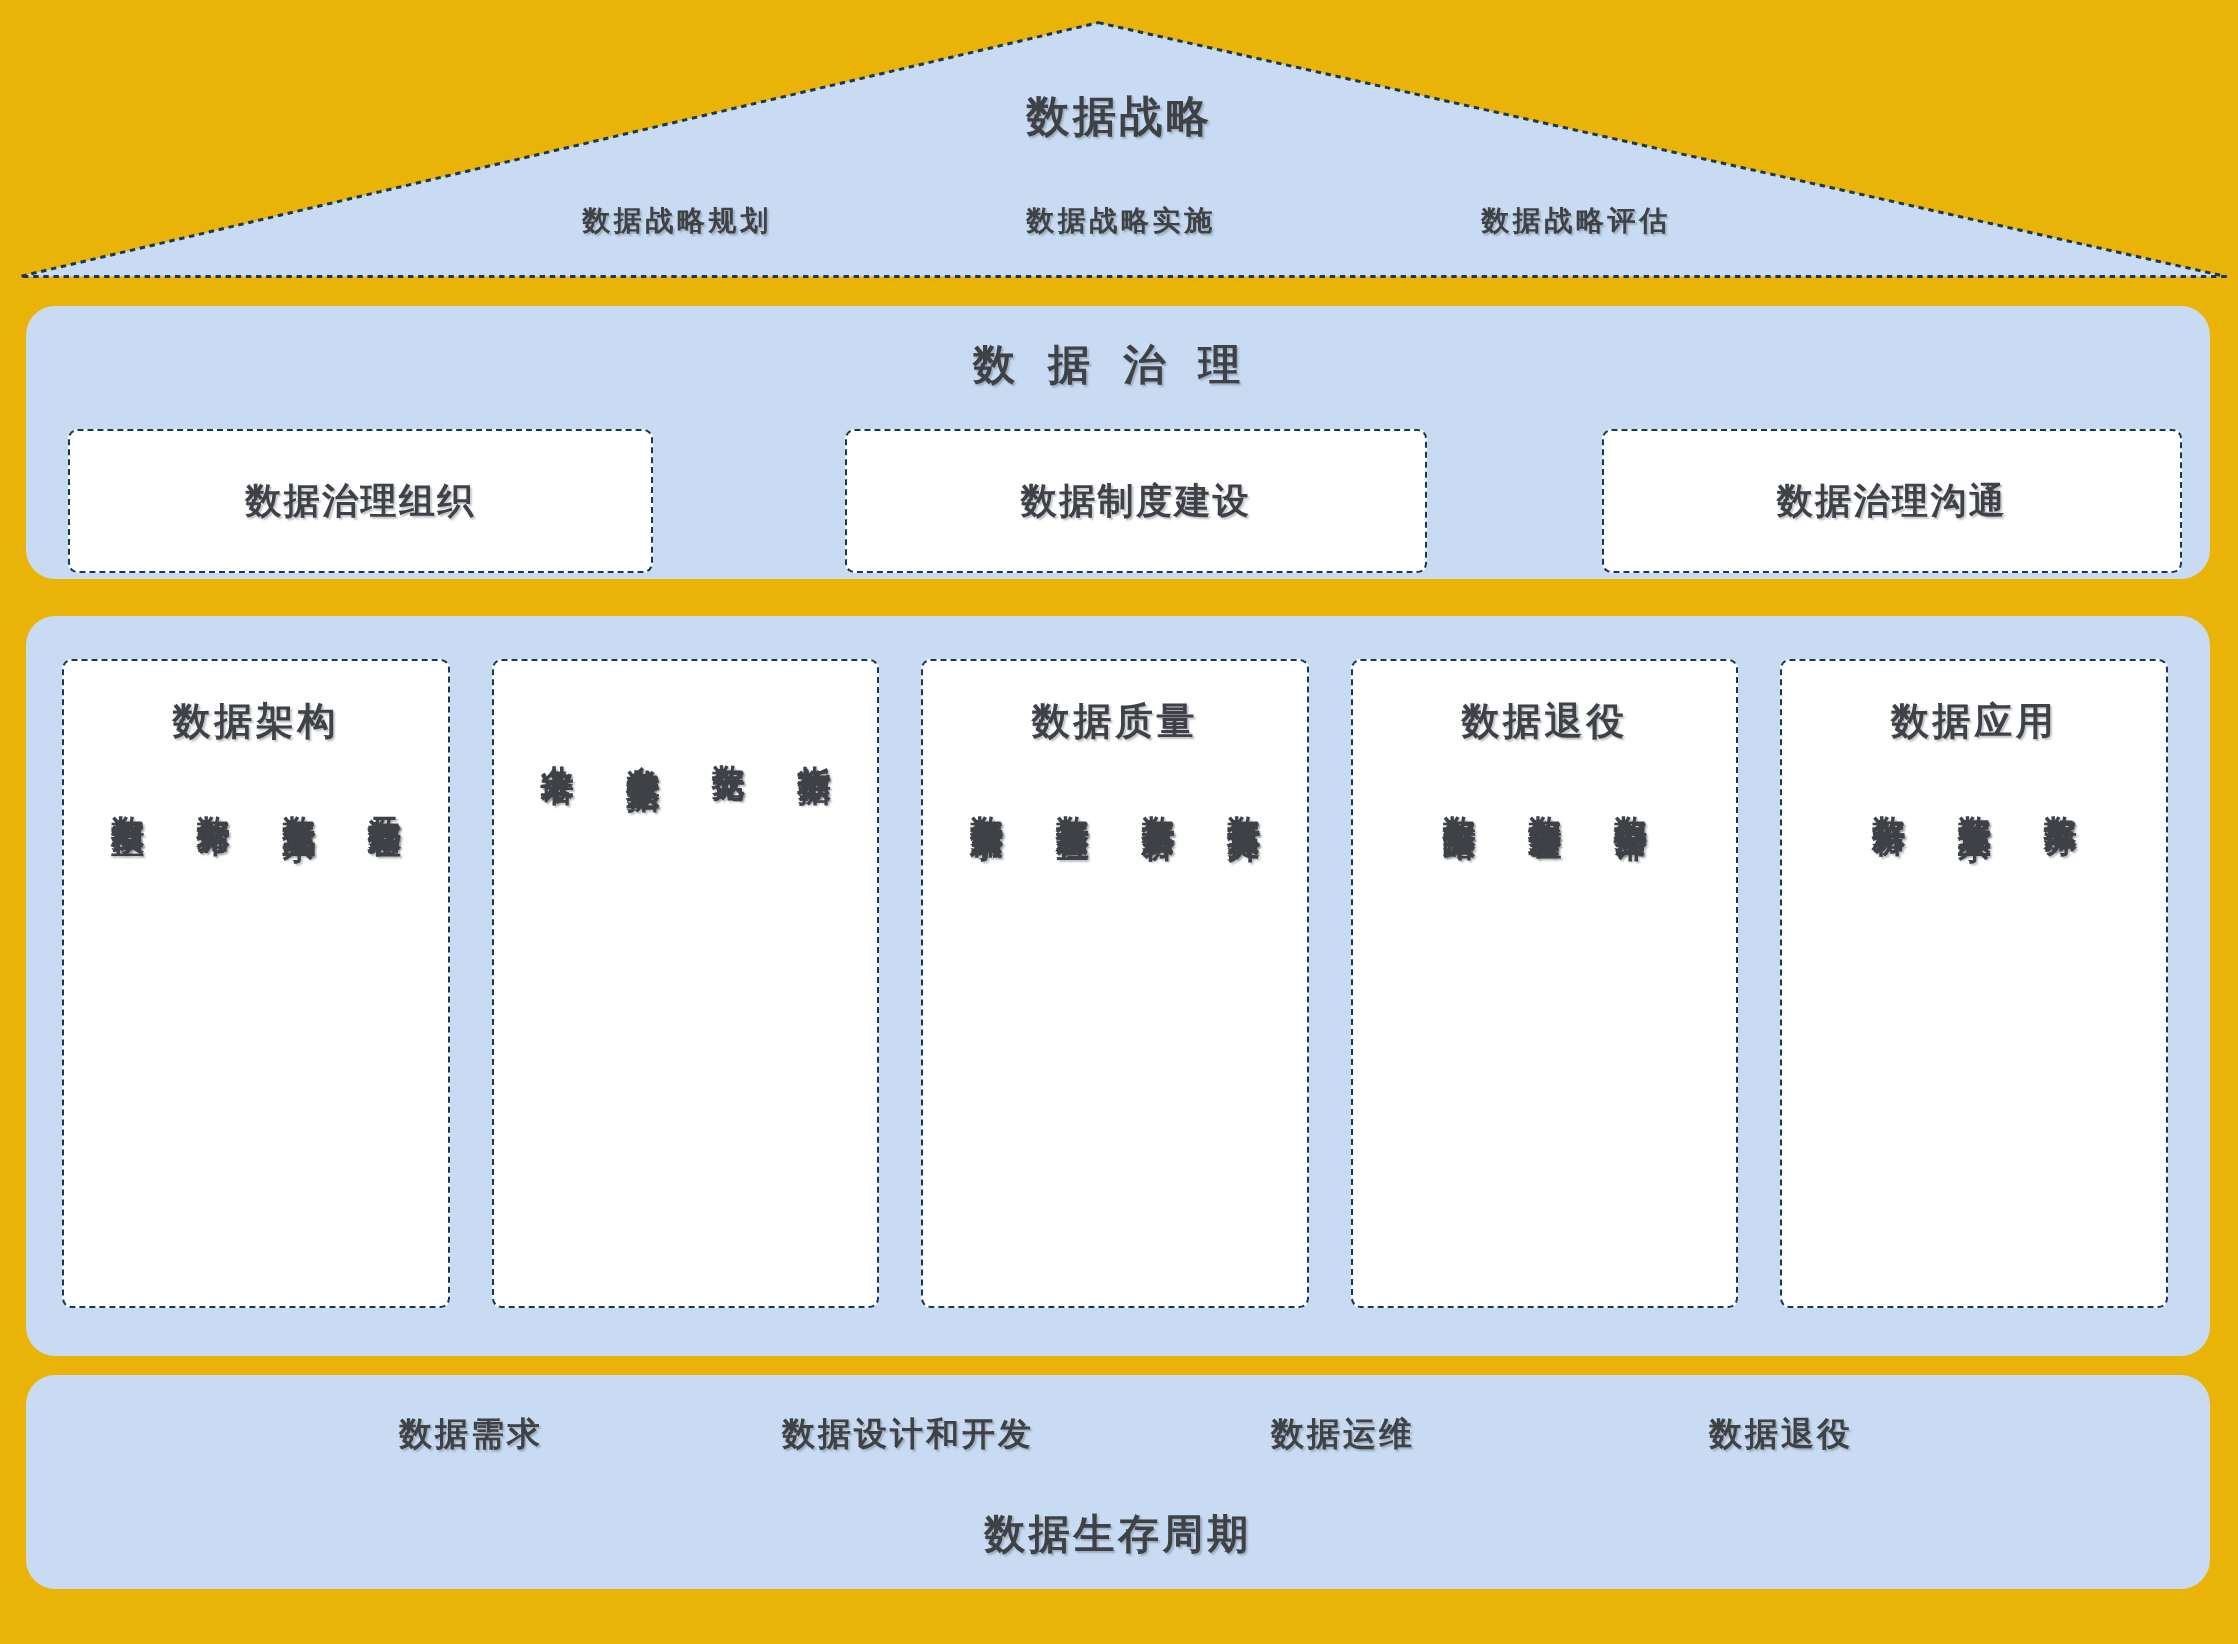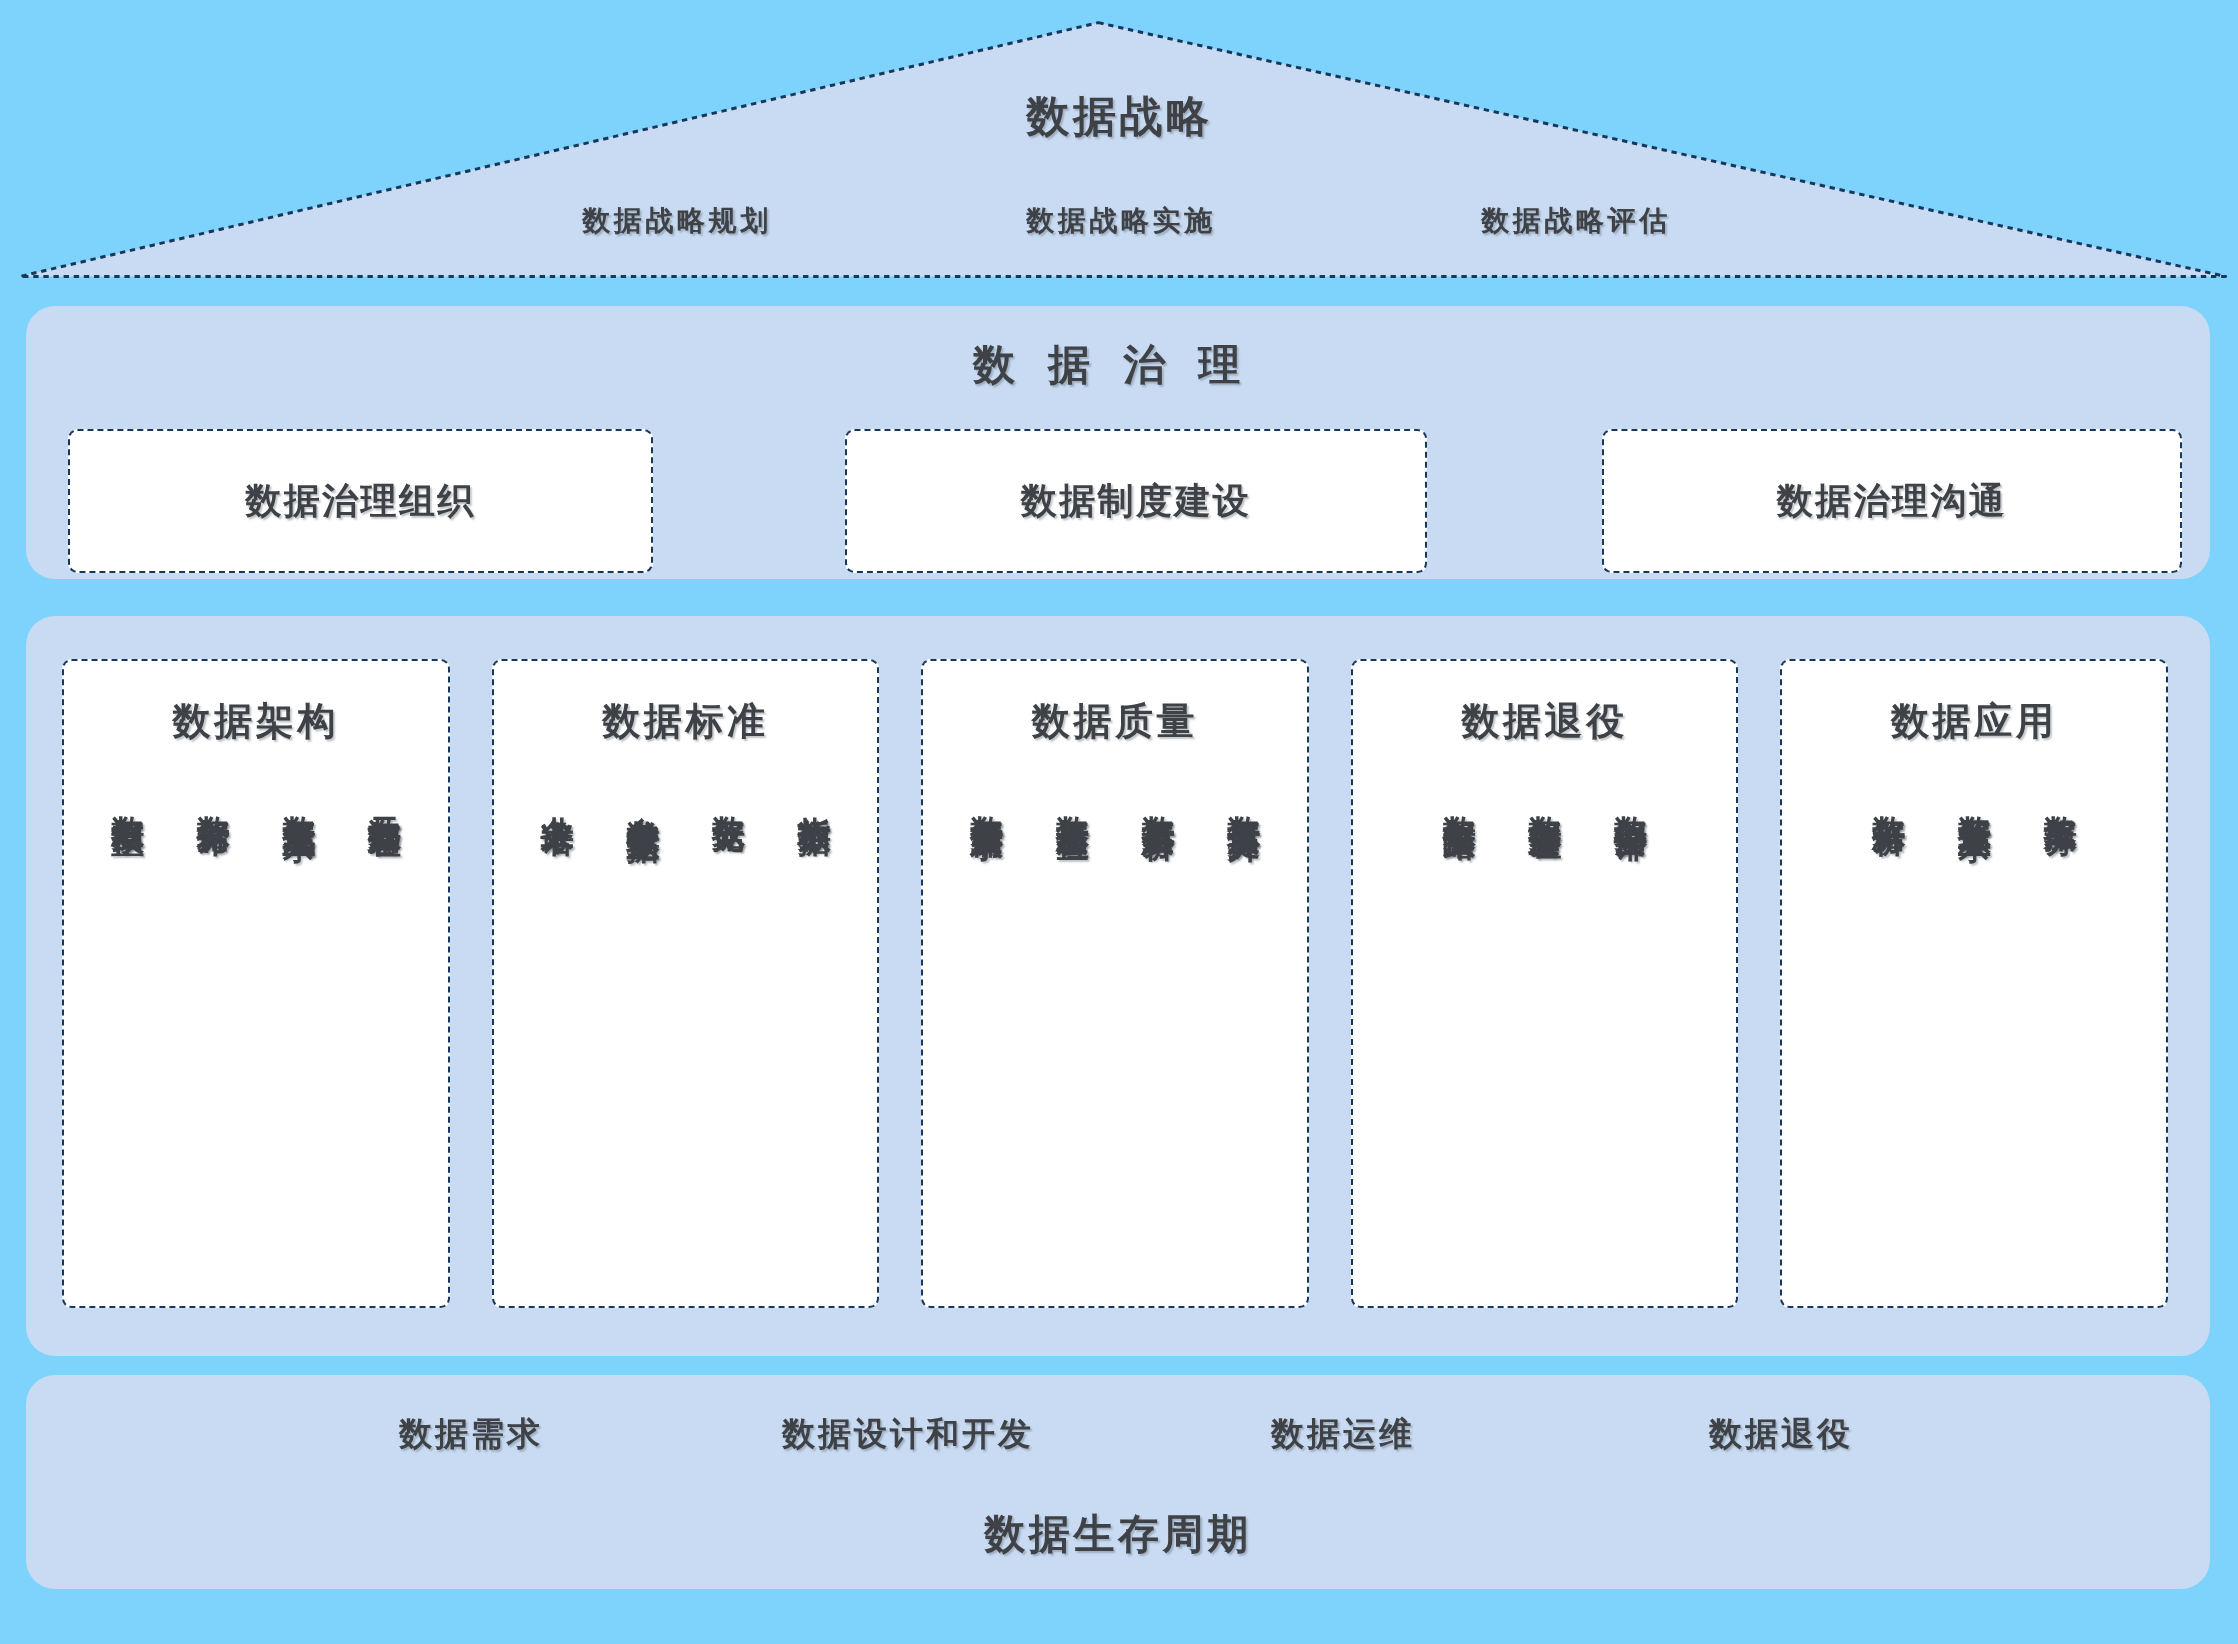--- a/index.html
+++ b/index.html
@@ -1,19 +1,19 @@
 <!DOCTYPE html>
 <html style="font-size:9.5px"><head>
 <meta charset="utf-8">
 <style>
   html,body{margin:0;padding:0;background:#ffffff;}
   .canvas{
     position:relative;
     width:2239px;height:1644px;
-    background:#7dd3fc;
+    background:#eab308;
     font-family:"Liberation Sans","DejaVu Sans",sans-serif;
     color:#3e4247;
     overflow:hidden;
   }
   .txt{ text-shadow:1.8px 1.8px 1.8px rgba(95,100,110,0.38); }
 
   
   .roof-svg{position:absolute;left:0;top:0;}
   .roof-title{
     position:absolute;left:50%;top:88px;transform:translateX(-50%);
@@ -105,21 +105,20 @@
       <div class="card-title txt">数据架构</div>
       <div class="card-items">
         <span class="v-item txt">数据模型</span>
         <span class="v-item txt">数据分布</span>
         <span class="v-item txt">数据集成共享</span>
         <span class="v-item txt">元数据管理</span>
       </div>
     </div>
 
     <div class="card">
-      <div class="card-title txt">数据标准</div>
       <div class="card-items">
         <span class="v-item txt">业务术语</span>
         <span class="v-item txt">参考数据主数据</span>
         <span class="v-item txt">数据元</span>
         <span class="v-item txt">指标数据</span>
       </div>
     </div>
 
     <div class="card">
       <div class="card-title txt">数据质量</div>

